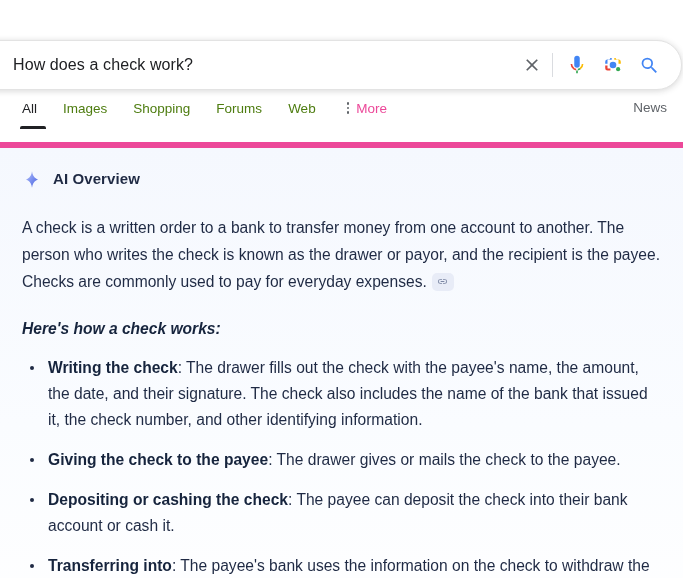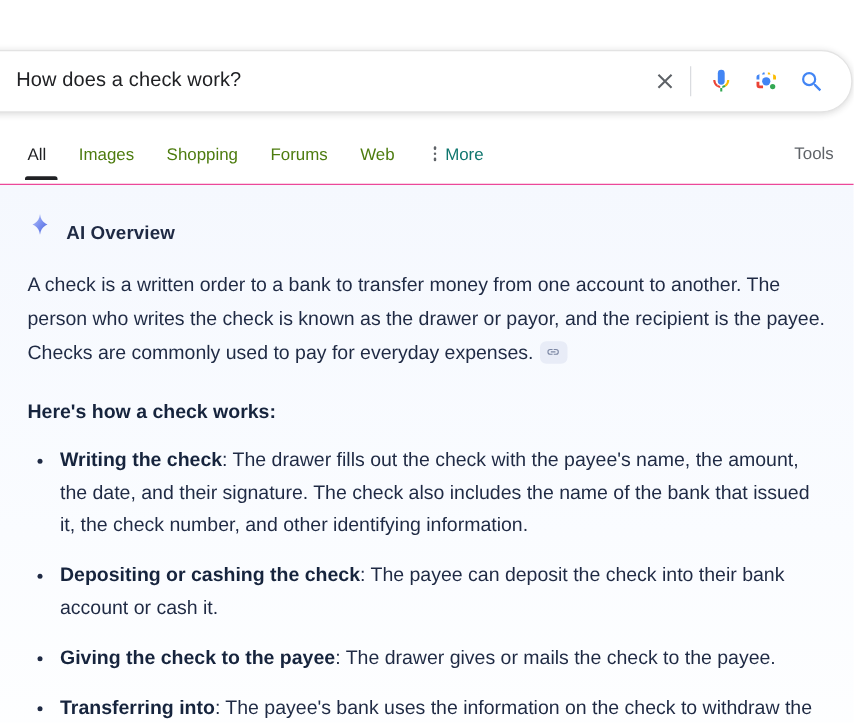--- a/index.html
+++ b/index.html
@@ -75,22 +75,22 @@
     background: #dadce0;
     margin: 0 6px 0 2px;
   }
 
   
   .nav {
     position: relative;
     height: 48px;
     display: flex;
     align-items: flex-end;
-    padding: 0 16px 4px 16px;
-    border-bottom: 1px solid #ec4899;
+    padding: 0 16px 14px 16px;
+    border-bottom: 6px solid #ec4899;
   }
 
   .nav-left {
     display: flex;
     align-items: flex-end;
     gap: 0px;
     flex: 1;
   }
 
   .nav-item {
@@ -117,21 +117,21 @@
     height: 3px;
     background: #202124;
     border-radius: 2px 2px 0 0;
   }
 
   .nav-more {
     display: flex;
     align-items: center;
     gap: 7px;
     font-size: 13.5px;
-    color: #0f766e;
+    color: #ec4899;
     padding: 0 13px 13px 18px;
     cursor: pointer;
     line-height: 1;
   }
 
   .dots-icon {
     display: inline-flex;
     flex-direction: column;
     gap: 2px;
     align-items: center;
@@ -156,21 +156,21 @@
   
   .ai-overview {
     position: relative;
     padding: 22px 16px 20px 22px;
     background: linear-gradient(180deg, #f5f8fe 0%, #fafcff 55%, #ffffff 100%);
     min-height: 460px;
   }
 
   .ai-head {
     display: flex;
-    align-items: flex-end;
+    align-items: flex-start;
     gap: 11px;
     margin-bottom: 20px;
   }
 
   .ai-title {
     font-size: 15px;
     font-weight: 700;
     color: #1f2a44;
     letter-spacing: 0.1px;
   }
@@ -185,20 +185,21 @@
   .ai-para {
     margin-bottom: 22px;
   }
 
   .ai-subhead {
     font-size: 15.6px;
     font-weight: 700;
     color: #16243d;
     margin-bottom: 14px;
     line-height: 24px;
+    font-style: italic;
   }
 
   .ai-list {
     list-style: none;
     margin: 0;
     padding: 0;
   }
 
   .ai-list li {
     position: relative;
@@ -298,21 +299,21 @@
     <div class="nav-more">
       <span class="dots-icon">
         <i></i>
           <i></i>
           <i></i>
       </span>
       <span>More</span>
     </div>
   </div>
 
-  <div class="nav-tools">Tools</div>
+  <div class="nav-tools">News</div>
 </nav>
 
 <section class="ai-overview">
 
   <div class="ai-head">
     <span>
       <svg width="20" height="20" viewBox="0 0 24 24" aria-hidden="true">
         <defs>
           <linearGradient id="sparkGrad" x1="0" y1="0" x2="1" y2="1">
             <stop offset="0%" stop-color="#b9c6f5"></stop>
@@ -338,25 +339,25 @@
 
     <h2 class="ai-subhead">Here's how a check works:</h2>
 
     <ul class="ai-list">
 
       <li>
         <span class="bold-term">Writing the check</span><span>: The drawer fills out the check with the payee's name, the amount, the date, and their signature. The check also includes the name of the bank that issued it, the check number, and other identifying information.</span>
       </li>
 
       <li>
+        <span class="bold-term">Giving the check to the payee</span><span>: The drawer gives or mails the check to the payee.</span>
+      </li>
+
+      <li>
         <span class="bold-term">Depositing or cashing the check</span><span>: The payee can deposit the check into their bank account or cash it.</span>
-      </li>
-
-      <li>
-        <span class="bold-term">Giving the check to the payee</span><span>: The drawer gives or mails the check to the payee.</span>
       </li>
 
       <li>
         <span class="bold-term">Transferring into</span><span>: The payee's bank uses the information on the check to withdraw the funds from the drawer's account. The funds are then either deposited into the payee's account or given to them in cash.</span><span class="cite-chip" title="Source">
           
         </span>
       </li>
 
     </ul>
   </div>

